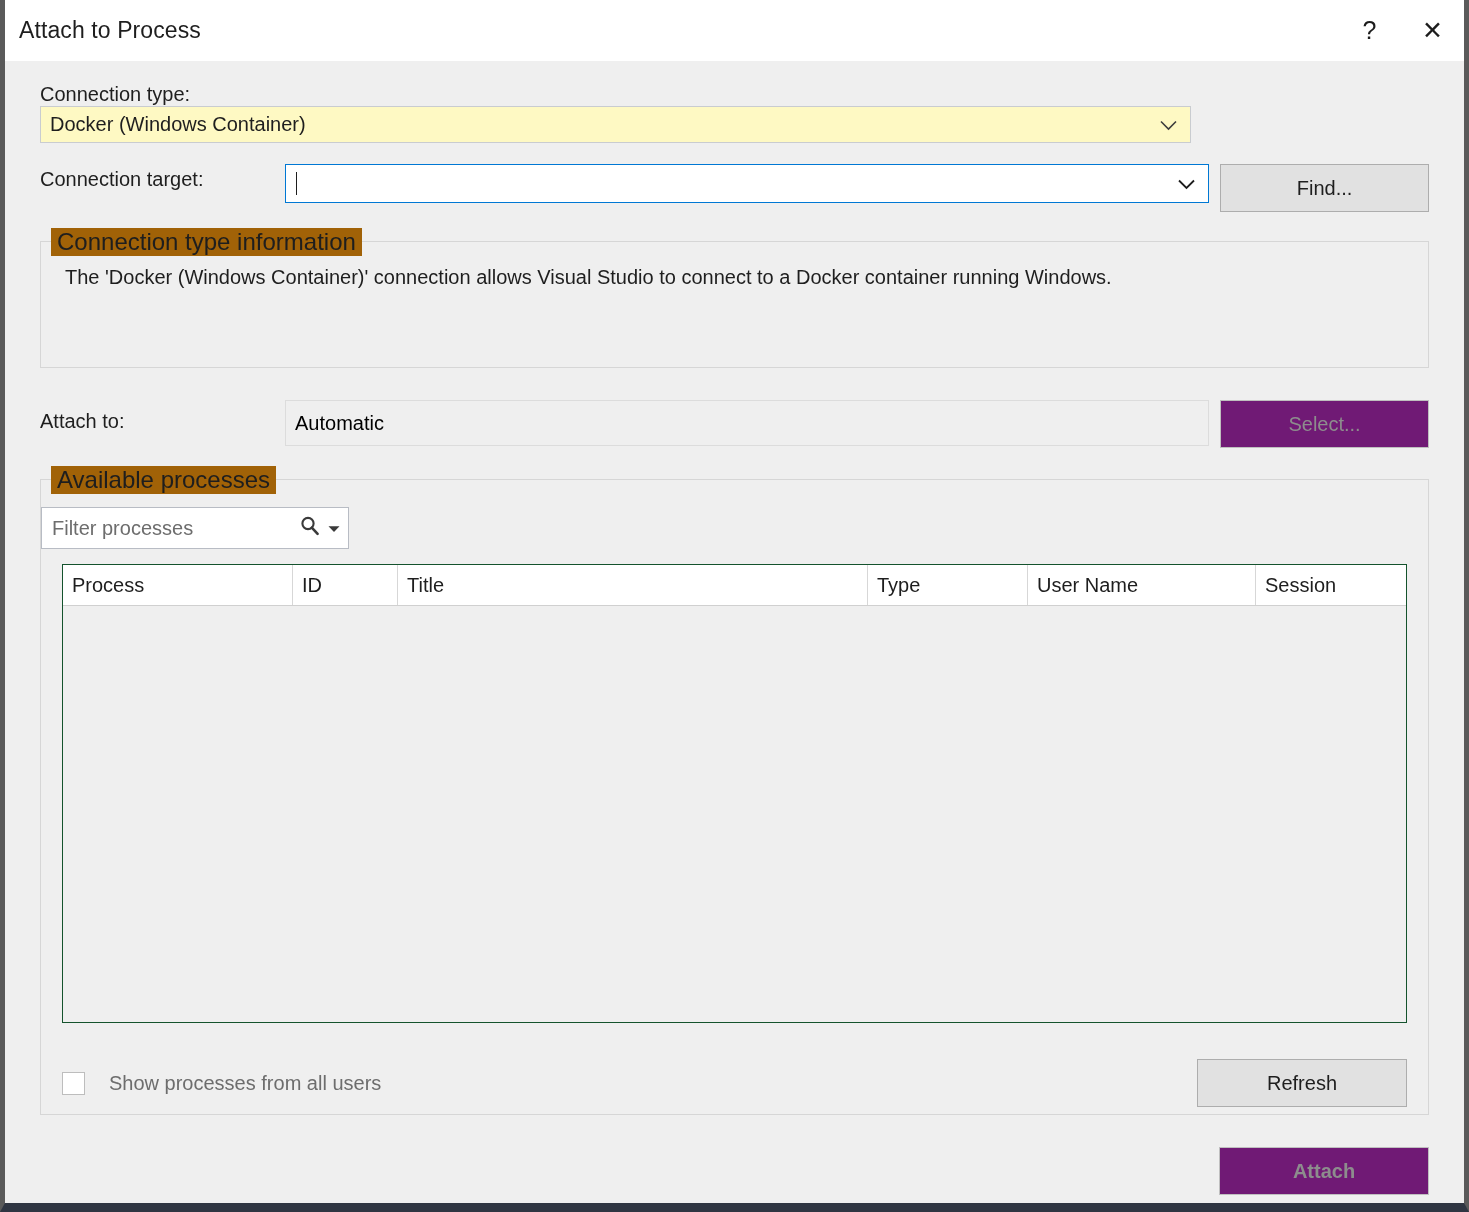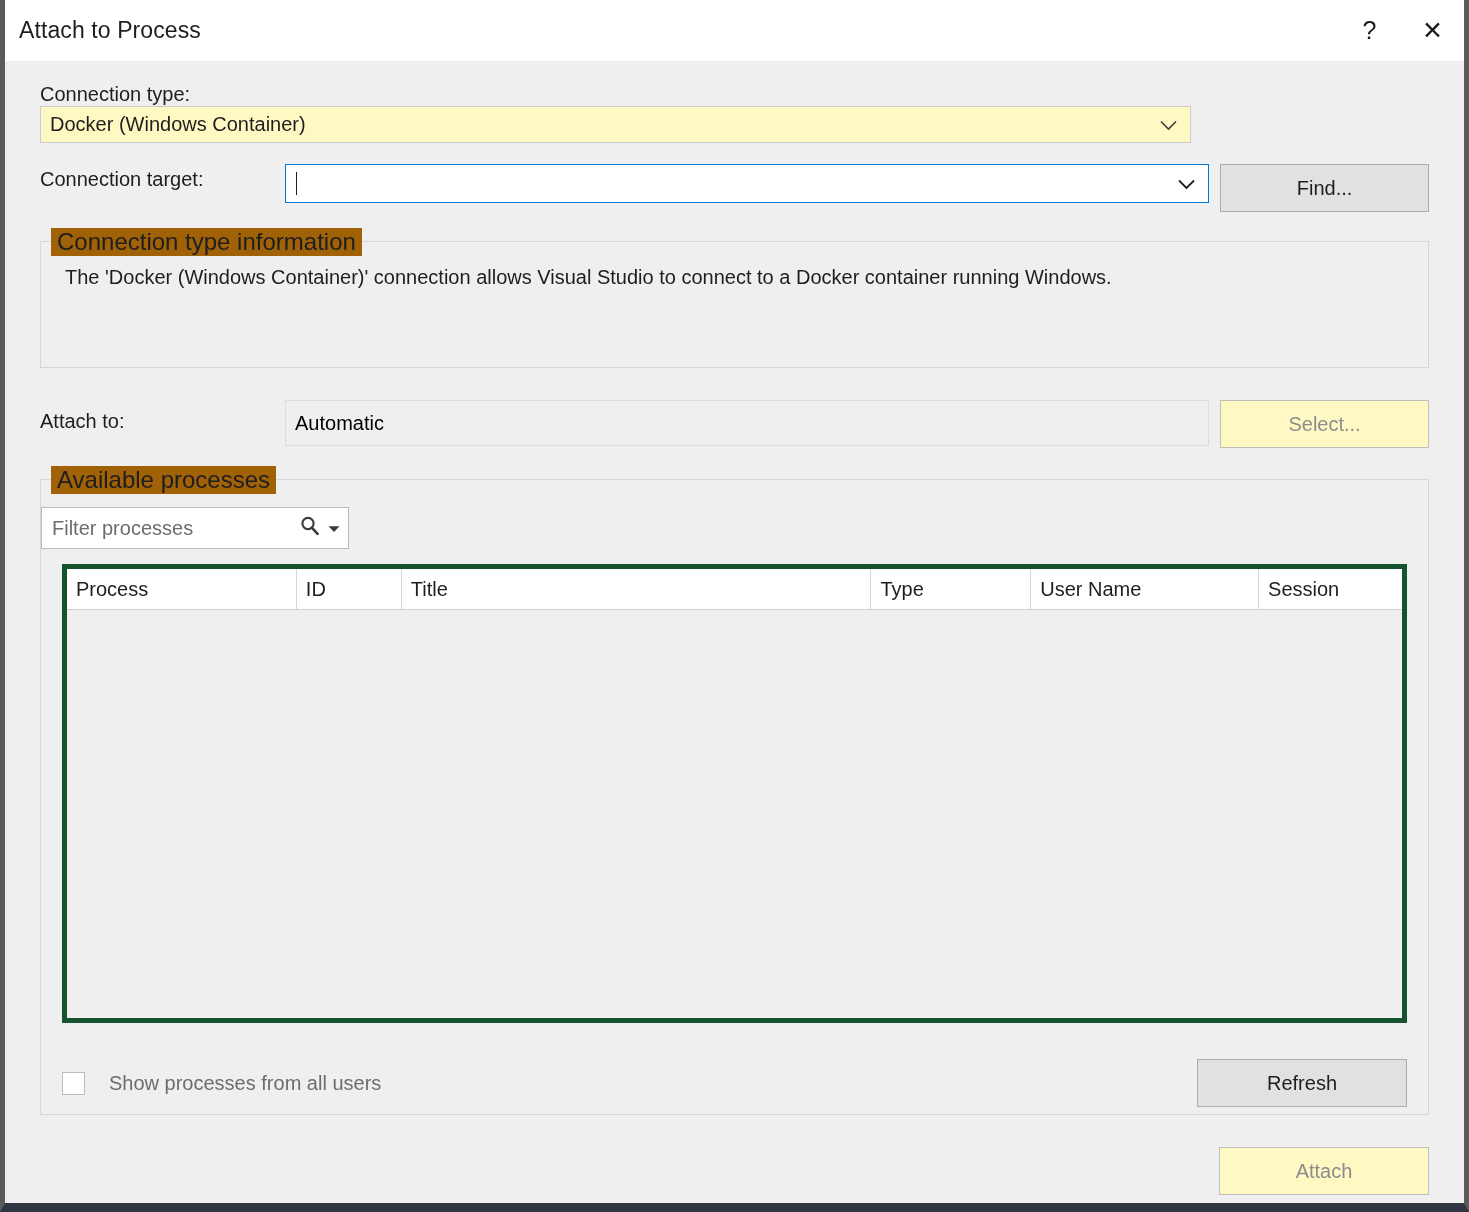--- a/index.html
+++ b/index.html
@@ -143,21 +143,21 @@
     color: #1e1e1e;
     font-size: 20px;
     font-family: "Liberation Sans", sans-serif;
     display: flex;
     align-items: center;
     justify-content: center;
     cursor: default;
     white-space: nowrap;
   }
   .btn.disabled {
-    background: #fef9c3;
+    background: #701a75;
     border-color: #bfbfbf;
     color: #8d8d8d;
   }
 
   
   .groupbox {
     position: relative;
     border: 1px solid #d6d6d6;
     box-sizing: border-box;
   }
@@ -213,21 +213,21 @@
     top: 0;
     bottom: 0;
     display: flex;
     align-items: center;
     gap: 7px;
   }
 
   
   .listview {
     box-sizing: border-box;
-    border: 5px solid #14532d;
+    border: 1px solid #14532d;
     background: #efefef;
     display: flex;
     flex-direction: column;
   }
   .lv-header {
     display: flex;
     height: 40px;
     background: #ffffff;
     border-bottom: 1px solid #d0d0d0;
     flex: none;
@@ -368,20 +368,20 @@
         <div class="checkrow">
           <span class="checkbox"></span>
           <span class="cb-label">Show processes from all users</span>
         </div>
         <div class="btn" style="width:210px;height:48px;">
           <span>Refresh</span>
         </div>
       </div>
     </div>
 
-    <div style="display:flex;justify-content:flex-end;gap:11px;margin-top:32px;">
+    <div style="display:flex;justify-content:flex-end;gap:11px;margin-top:32px;font-weight:bold;">
       <div class="btn disabled" style="width:210px;height:48px;">
         <span>Attach</span>
       </div>
     </div>
 
   </div>
 </div>
 
 </body></html>

